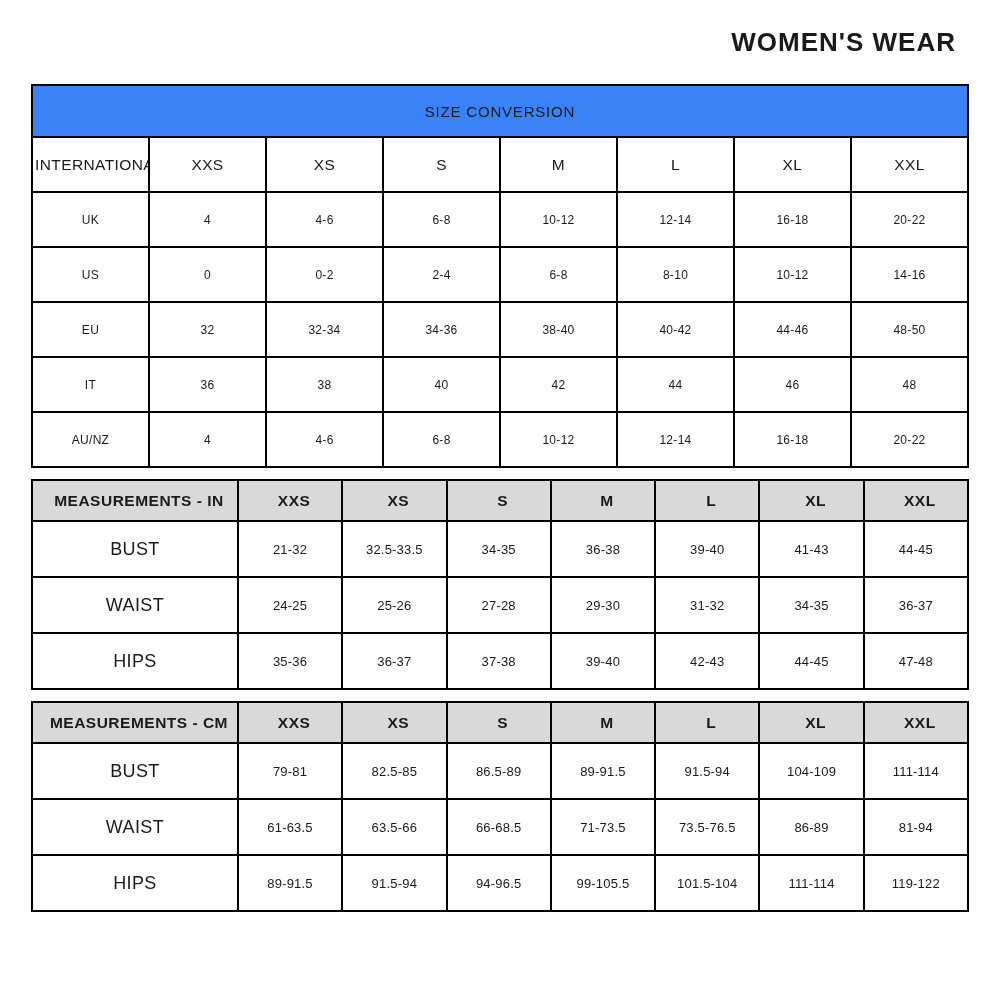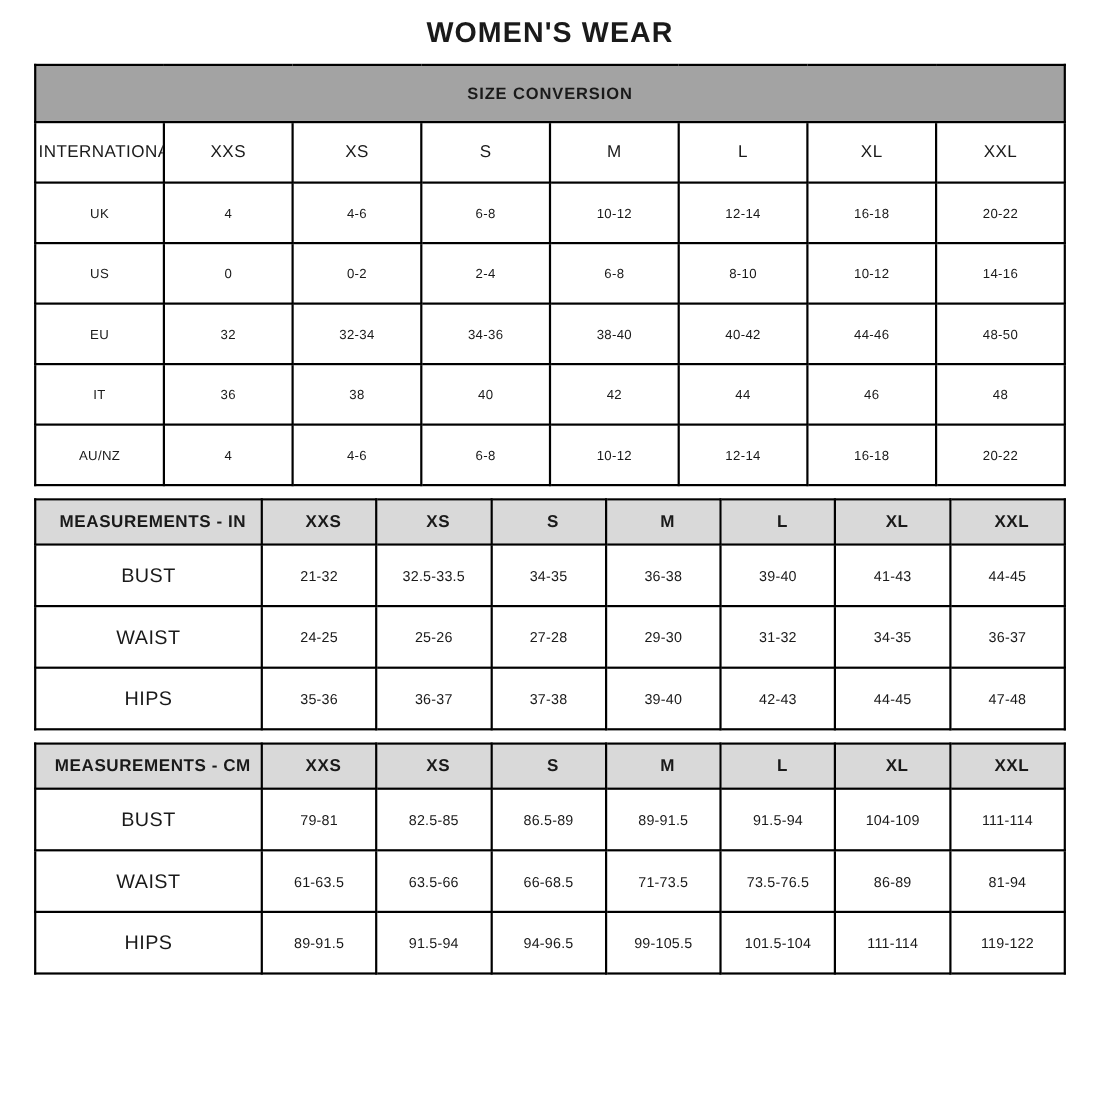--- a/index.html
+++ b/index.html
@@ -11,47 +11,47 @@
     background: #ffffff;
     font-family: "Liberation Sans", sans-serif;
     color: #1a1a1a;
   }
   .page {
     width: 1000px;
     height: 1000px;
     padding: 0 31px;
   }
   .title {
-    text-align: center;
+    text-align: right;
     font-size: 26px;
     font-weight: bold;
     letter-spacing: 1px;
-    margin: 0;
+    margin: 13px;
     padding: 14px 0 13px 0;
   }
   table.tbl {
     width: 100%;
     border-collapse: collapse;
     table-layout: fixed;
     margin-bottom: 11px;
     border: 2px solid #000;
   }
   .tbl th, .tbl td {
     border: 2px solid #000;
     text-align: center;
     vertical-align: middle;
     padding: 0 2px;
     overflow: hidden;
   }
   
   .banner {
     height: 52px;
-    background: #a3a3a3;
+    background: #3b82f6;
     font-size: 15px;
-    font-weight: bold;
+    font-weight: normal;
     letter-spacing: 0.8px;
   }
   
   .conv .hdr th {
     height: 55px;
     font-weight: normal;
     font-size: 15.5px;
     background: #ffffff;
     letter-spacing: 0.4px;
   }

